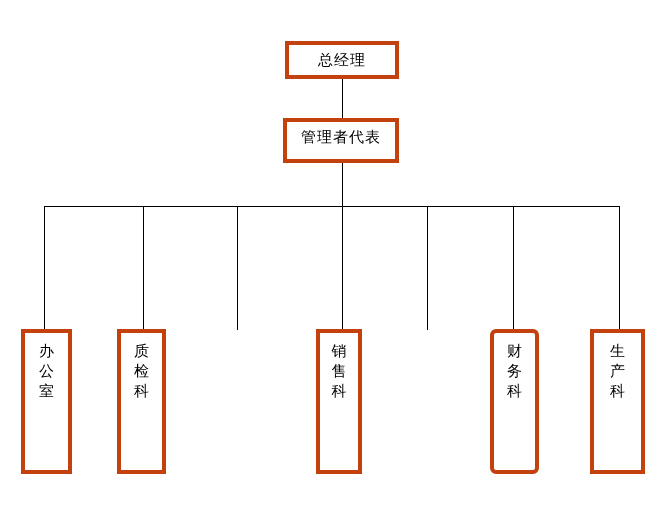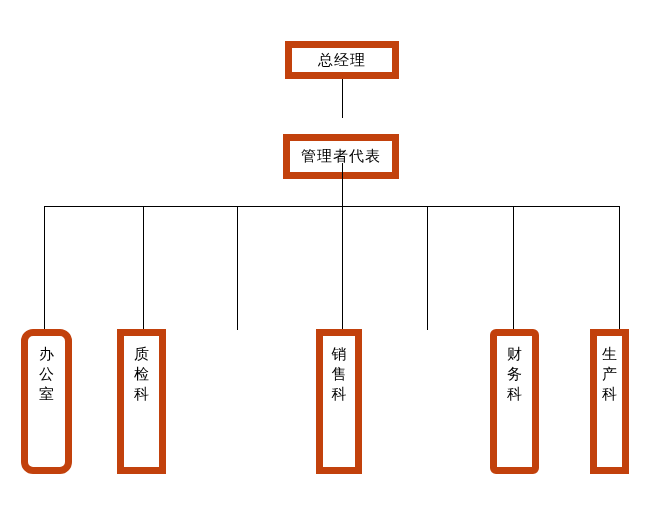--- a/index.html
+++ b/index.html
@@ -12,60 +12,60 @@
     width: 661px;
     height: 507px;
     background: #ffffff;
     font-family: "Liberation Serif", "DejaVu Serif", serif;
     color: #000000;
     overflow: hidden;
   }
   .box {
     position: absolute;
     box-sizing: border-box;
-    border: 7px solid #c2410c;
+    border: 4px solid #c2410c;
     background: #ffffff;
   }
   .top-box {
     left: 285px; top: 41px; width: 114px; height: 38px;
     display: flex; align-items: center; justify-content: center;
     font-size: 15px; letter-spacing: 1px;
   }
   .mid-box {
     left: 283px; top: 118px; width: 116px; height: 45px;
     display: flex; align-items: flex-start; justify-content: center;
     padding-top: 6px;
-    font-size: 15px; letter-spacing: 1px; margin-top: 16px;
+    font-size: 15px; letter-spacing: 1px;
   }
   .dept-box {
     top: 329px; height: 145px;
   }
   .vlabel {
     display: block;
     width: 1em;
     margin: 8px auto 0 auto;
     word-break: break-all;
     line-height: 20px;
     font-size: 15px;
     text-align: center;
   }
   .line {
     position: absolute;
     background: #000000;
   }
   .vline { width: 1px; }
   .hline { height: 1px; }
   
-  .dept-1 { left: 21px;  width: 51px; border-radius: 12px; }
+  .dept-1 { left: 21px;  width: 51px; }
   .dept-2 { left: 117px; width: 49px; }
   .dept-3 { left: 211px; width: 54px; }
   .dept-4 { left: 316px; width: 46px; }
   .dept-5 { left: 406px; width: 48px; }
   .dept-6 { left: 490px; width: 49px; border-radius: 6px; }
-  .dept-7 { left: 590px; width: 39px; }
+  .dept-7 { left: 590px; width: 55px; }
   
   .drop   { top: 207px; height: 123px; }
   .drop-1 { left: 44px; }
   .drop-2 { left: 143px; }
   .drop-3 { left: 237px; }
   .drop-4 { left: 342px; }
   .drop-5 { left: 427px; }
   .drop-6 { left: 513px; }
   .drop-7 { left: 619px; }
 </style>

